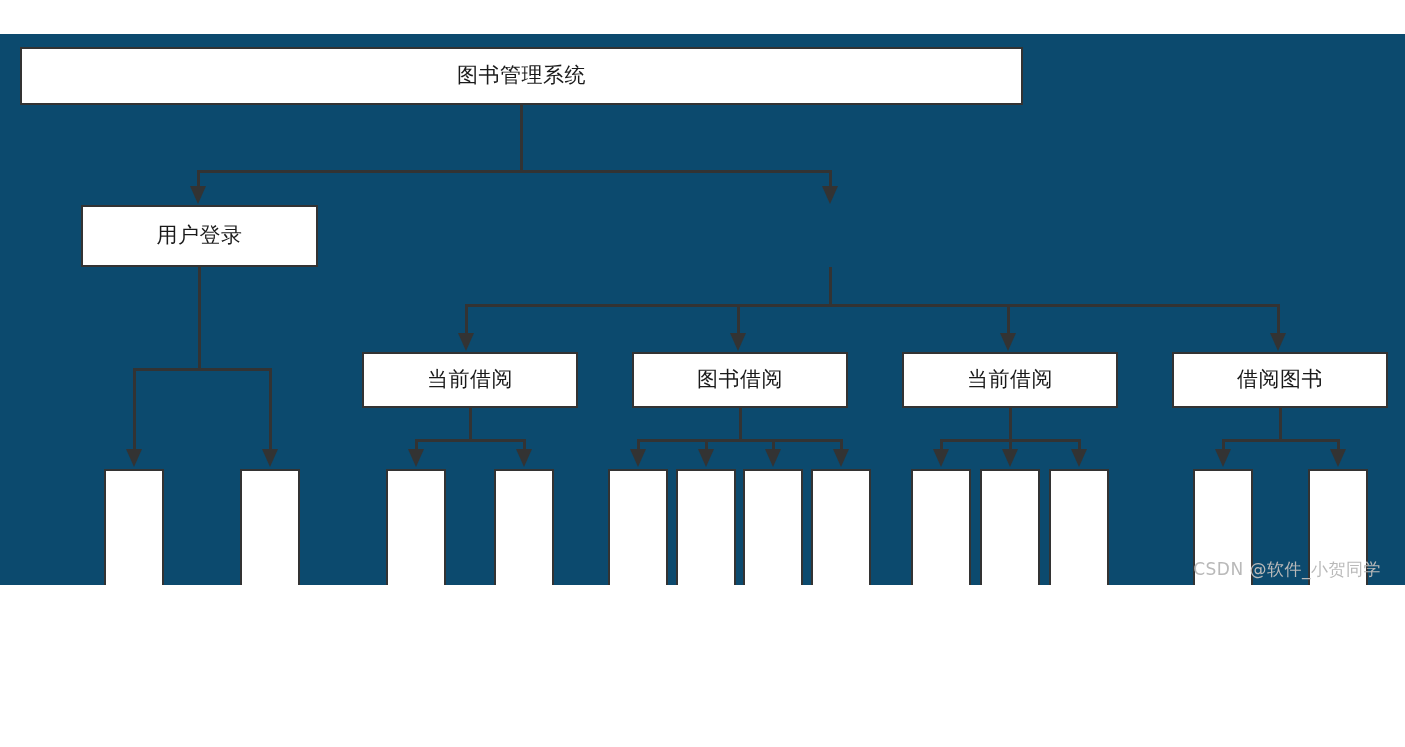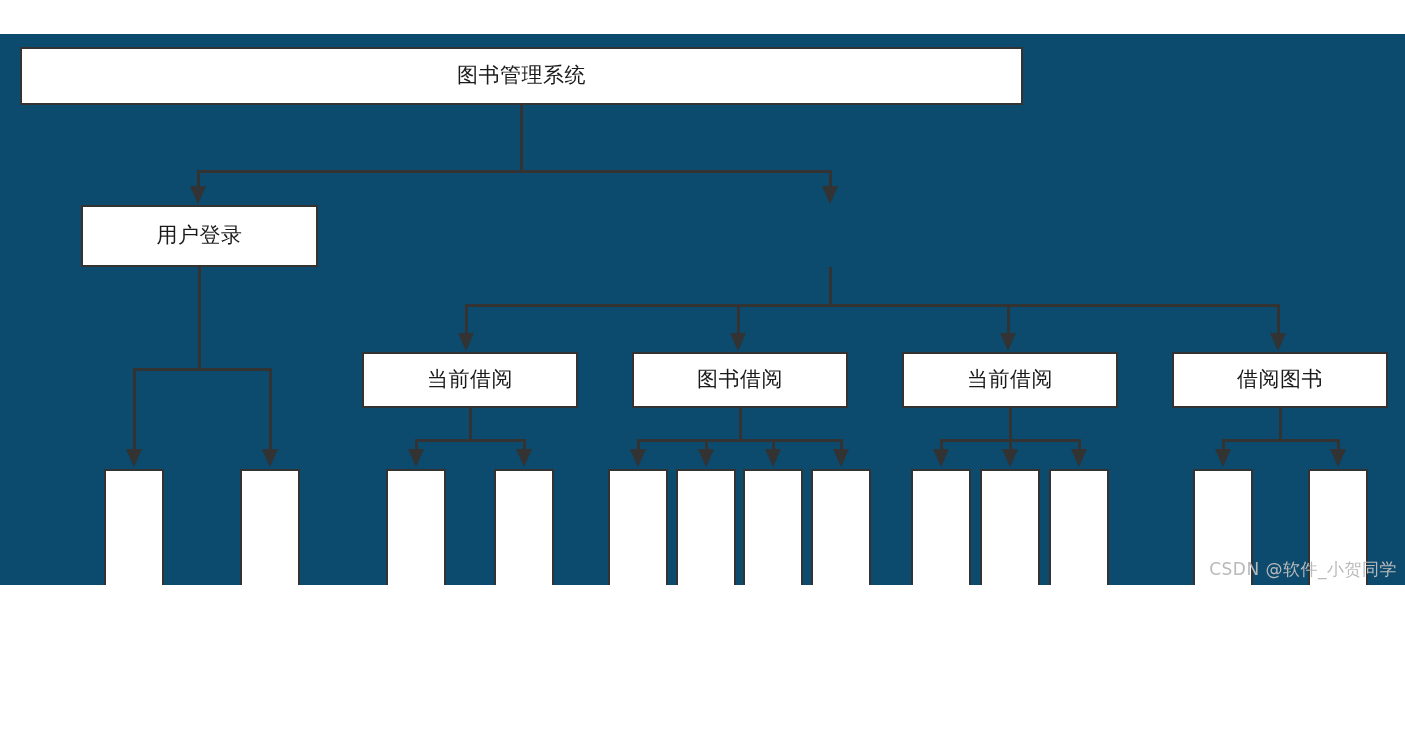--- a/index.html
+++ b/index.html
@@ -56,21 +56,21 @@
   .arrow {
     position: absolute;
     width: 0;
     height: 0;
     border-left: 8px solid transparent;
     border-right: 8px solid transparent;
     border-top: 18px solid #333333;
   }
   #watermark {
     position: absolute;
-    right: 8px;
+    right: 24px;
     bottom: 4px;
     font-size: 17px;
     color: #b9b9b9;
     letter-spacing: 0.5px;
     white-space: nowrap;
     font-family: "DejaVu Sans", "Liberation Sans", sans-serif;
   }
 </style>
 </head>
 <body>

